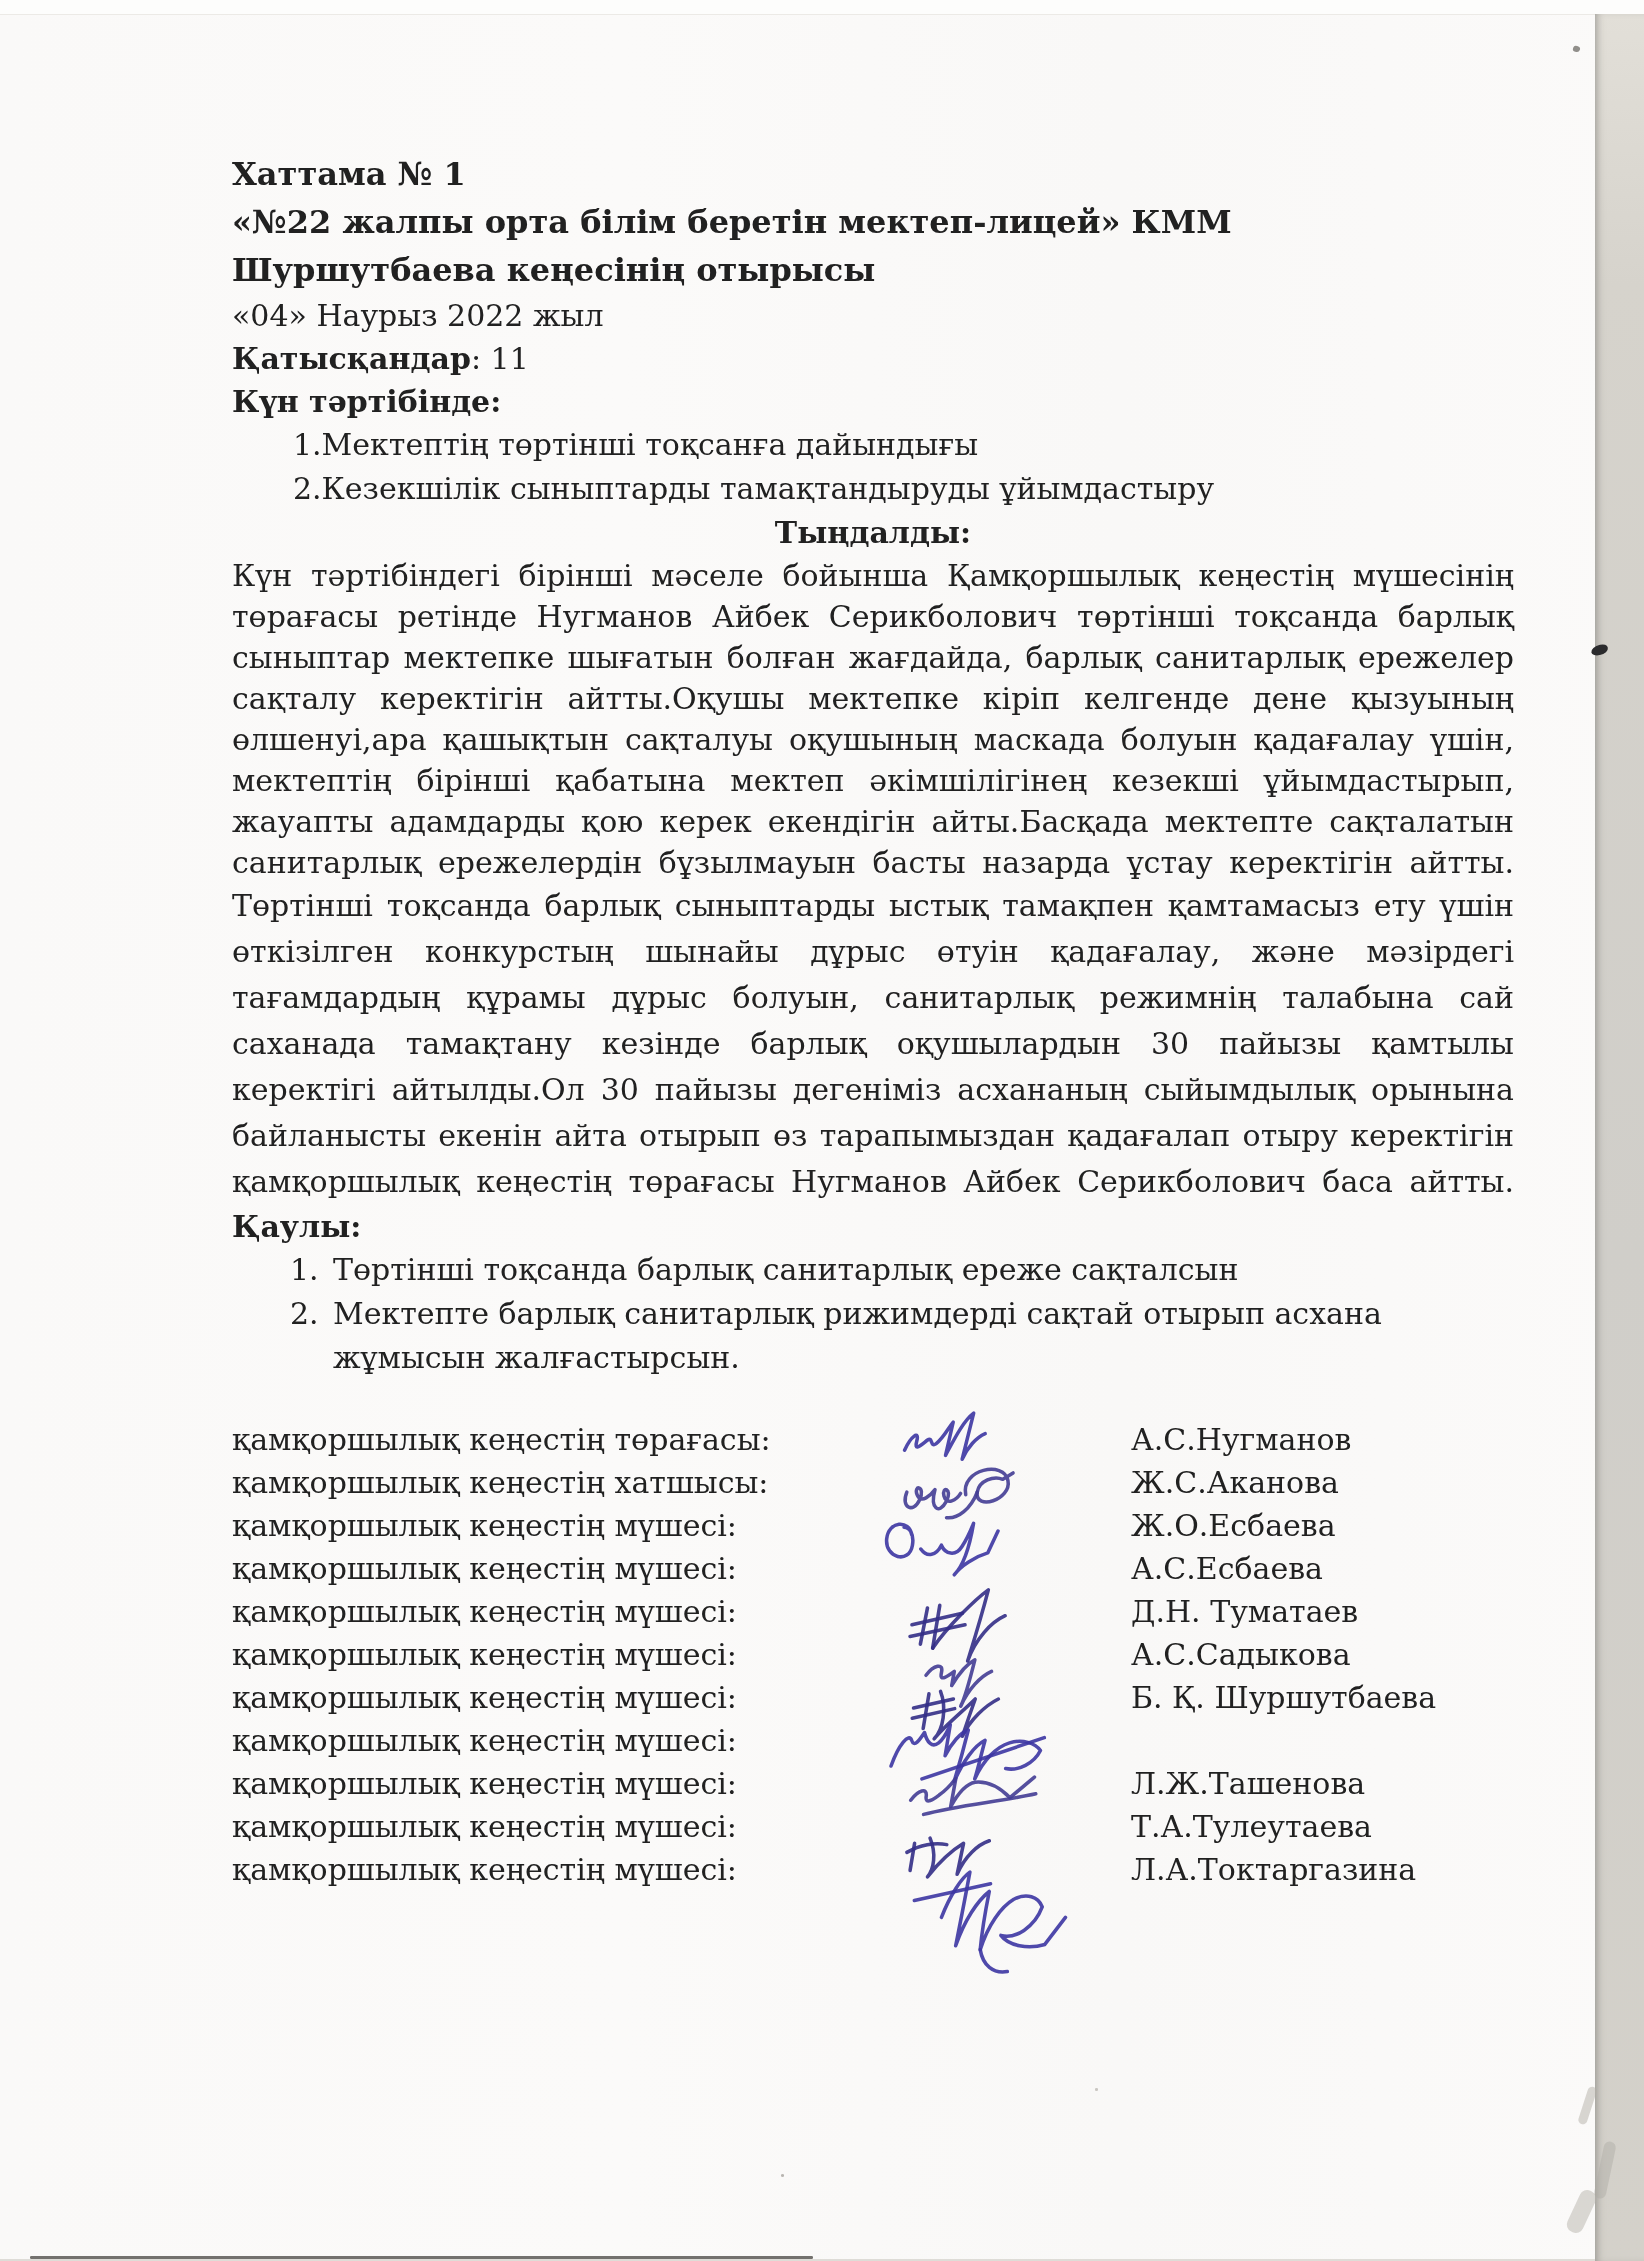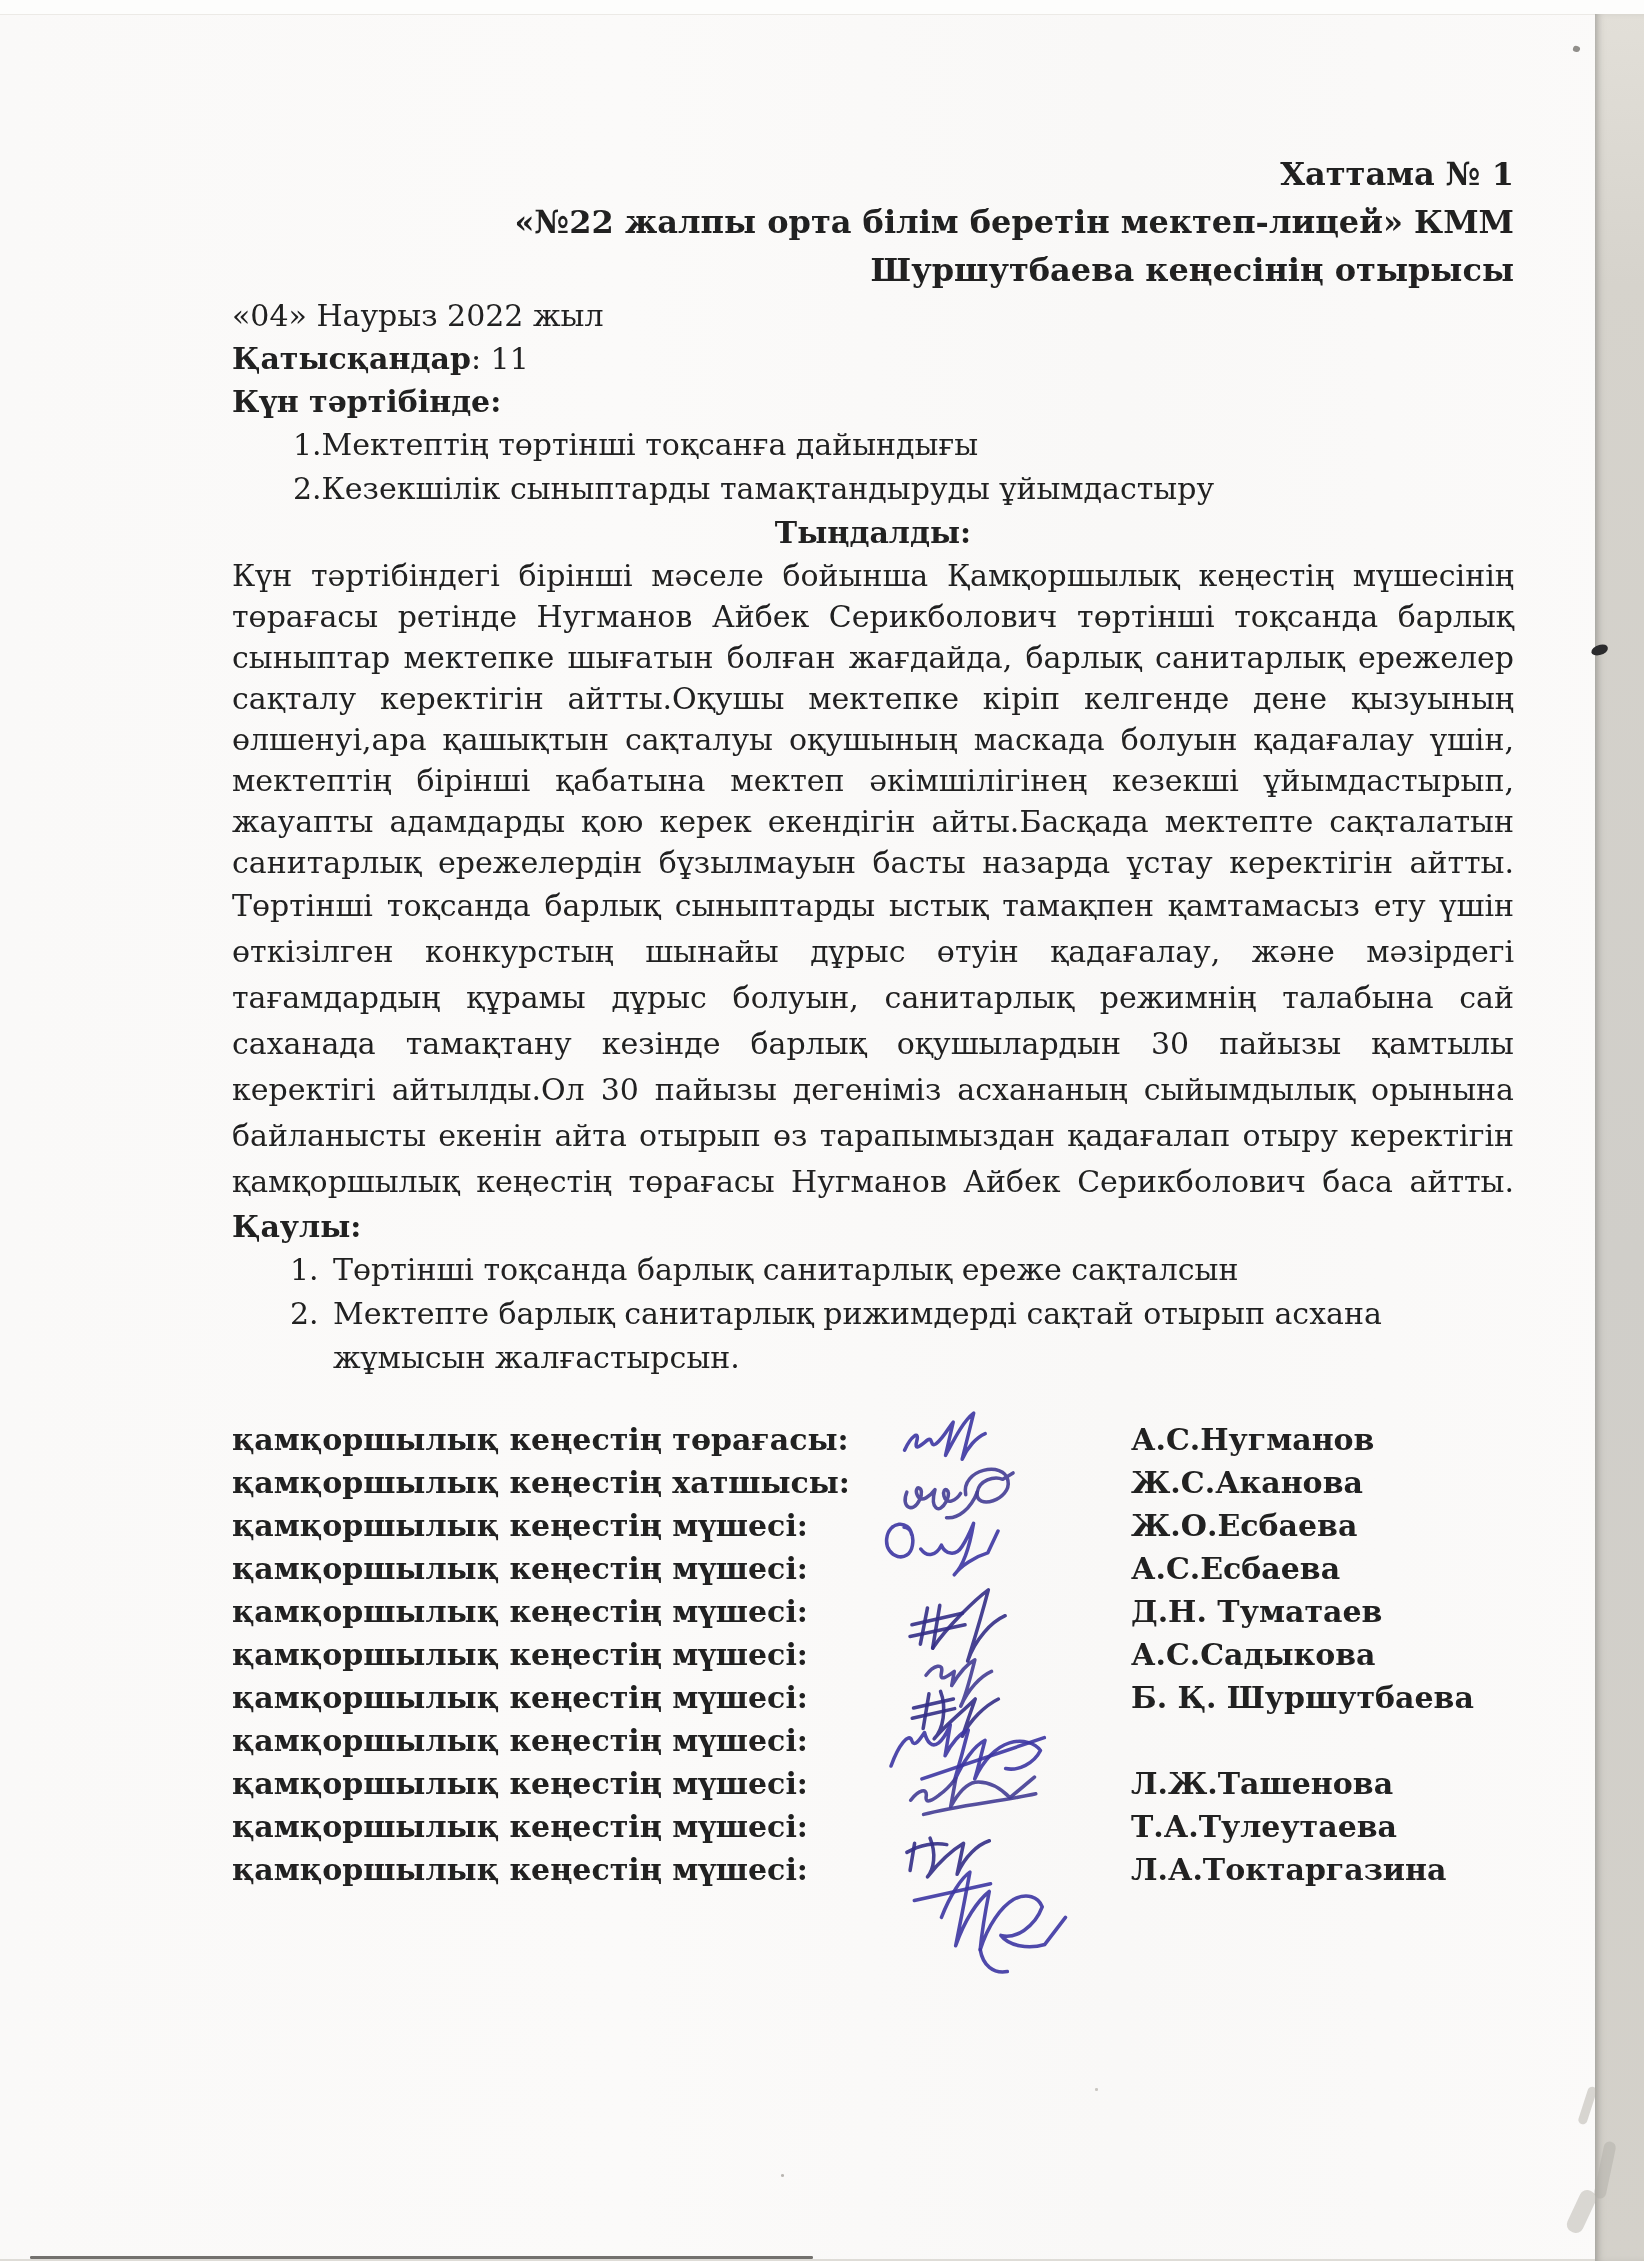--- a/index.html
+++ b/index.html
@@ -45,35 +45,35 @@
   .smudge3 { position:absolute; left:1573px; top:2189px; width:17px; height:45px; background:#b7b4ac; opacity:.5; border-radius:7.7px; transform:rotate(25deg); }
   .dot1 { position:absolute; left:781px; top:2174px; width:3.2px; height:2.6px; background:#a8a49d; border-radius:50%; opacity:.8; }
   .dot2 { position:absolute; left:1095px; top:2088px; width:2.6px; height:2.6px; background:#b5b1aa; border-radius:50%; opacity:.7; }
 
   
   .doc {
     position: absolute; left: 232px; top: 150px; width: 1282px;
     font-size: 30px;
   }
   .b { font-weight: bold; }
-  .title-block { text-align: right; font-weight: bold; font-size: 32px; line-height: 48px; }
+  .title-block { text-align: left; font-weight: bold; font-size: 32px; line-height: 48px; }
   .meta-line { line-height: 43px; }
   .agenda-item { padding-left: 61px; line-height: 44px; }
   .heard-heading { line-height: 44px; font-weight: bold; text-align: center; }
   .pline { text-align: justify; text-align-last: justify; }
   .p1 .pline { line-height: 41px; }
   .p2 .pline { line-height: 46px; }
   .res-heading { line-height: 43px; font-weight: bold; }
   .res-row { display: flex; padding-left: 58px; line-height: 44px; }
   .res-num { flex: 0 0 43px; }
   .res-text { flex: 1; }
   .sig-section { position: relative; margin-top: 38px; }
   .sig-row {
     display: grid; grid-template-columns: 899px 1fr;
-    height: 43px; line-height: 43px; align-items: center; font-weight: bold;
+    height: 43px; line-height: 43px; align-items: center;
   }
   .sig-layer { position: absolute; inset: 0; pointer-events: none; overflow: visible; }
   .sig { position: absolute; }
   .sig svg { display: block; overflow: visible; }
   .sig path {
     fill: none; stroke-width: 5.5; stroke-linecap: round; stroke-linejoin: round; opacity: .9;
   }
   .ink-a path { stroke: #3c35a2; }
   .ink-b path { stroke: #433c93; }
   .ink-c path { stroke: #332e86; }

